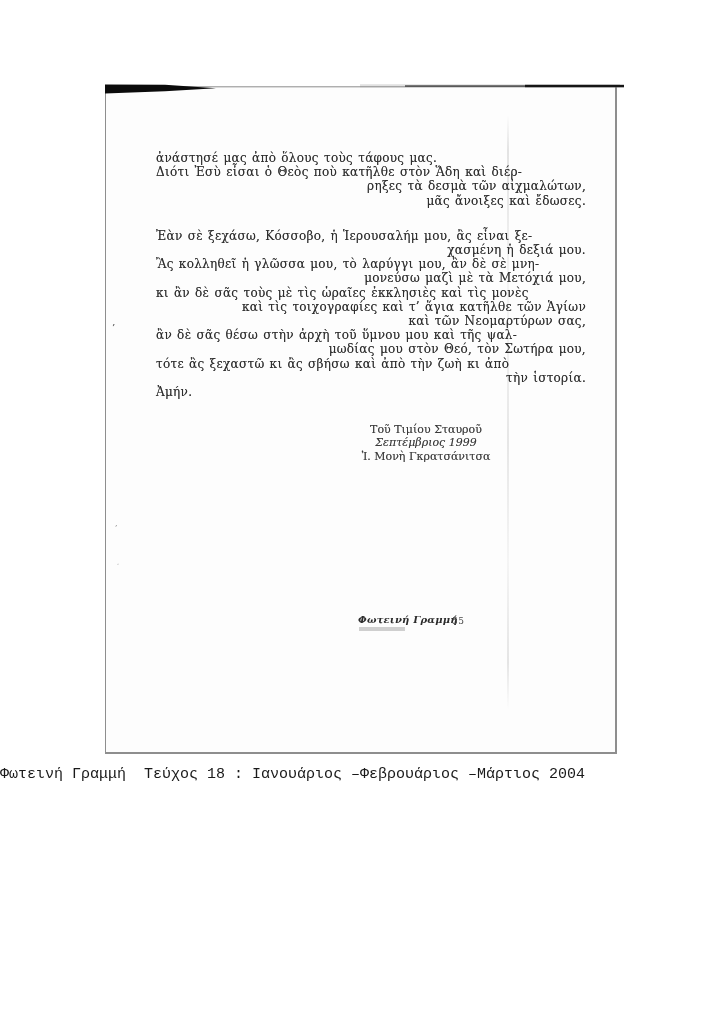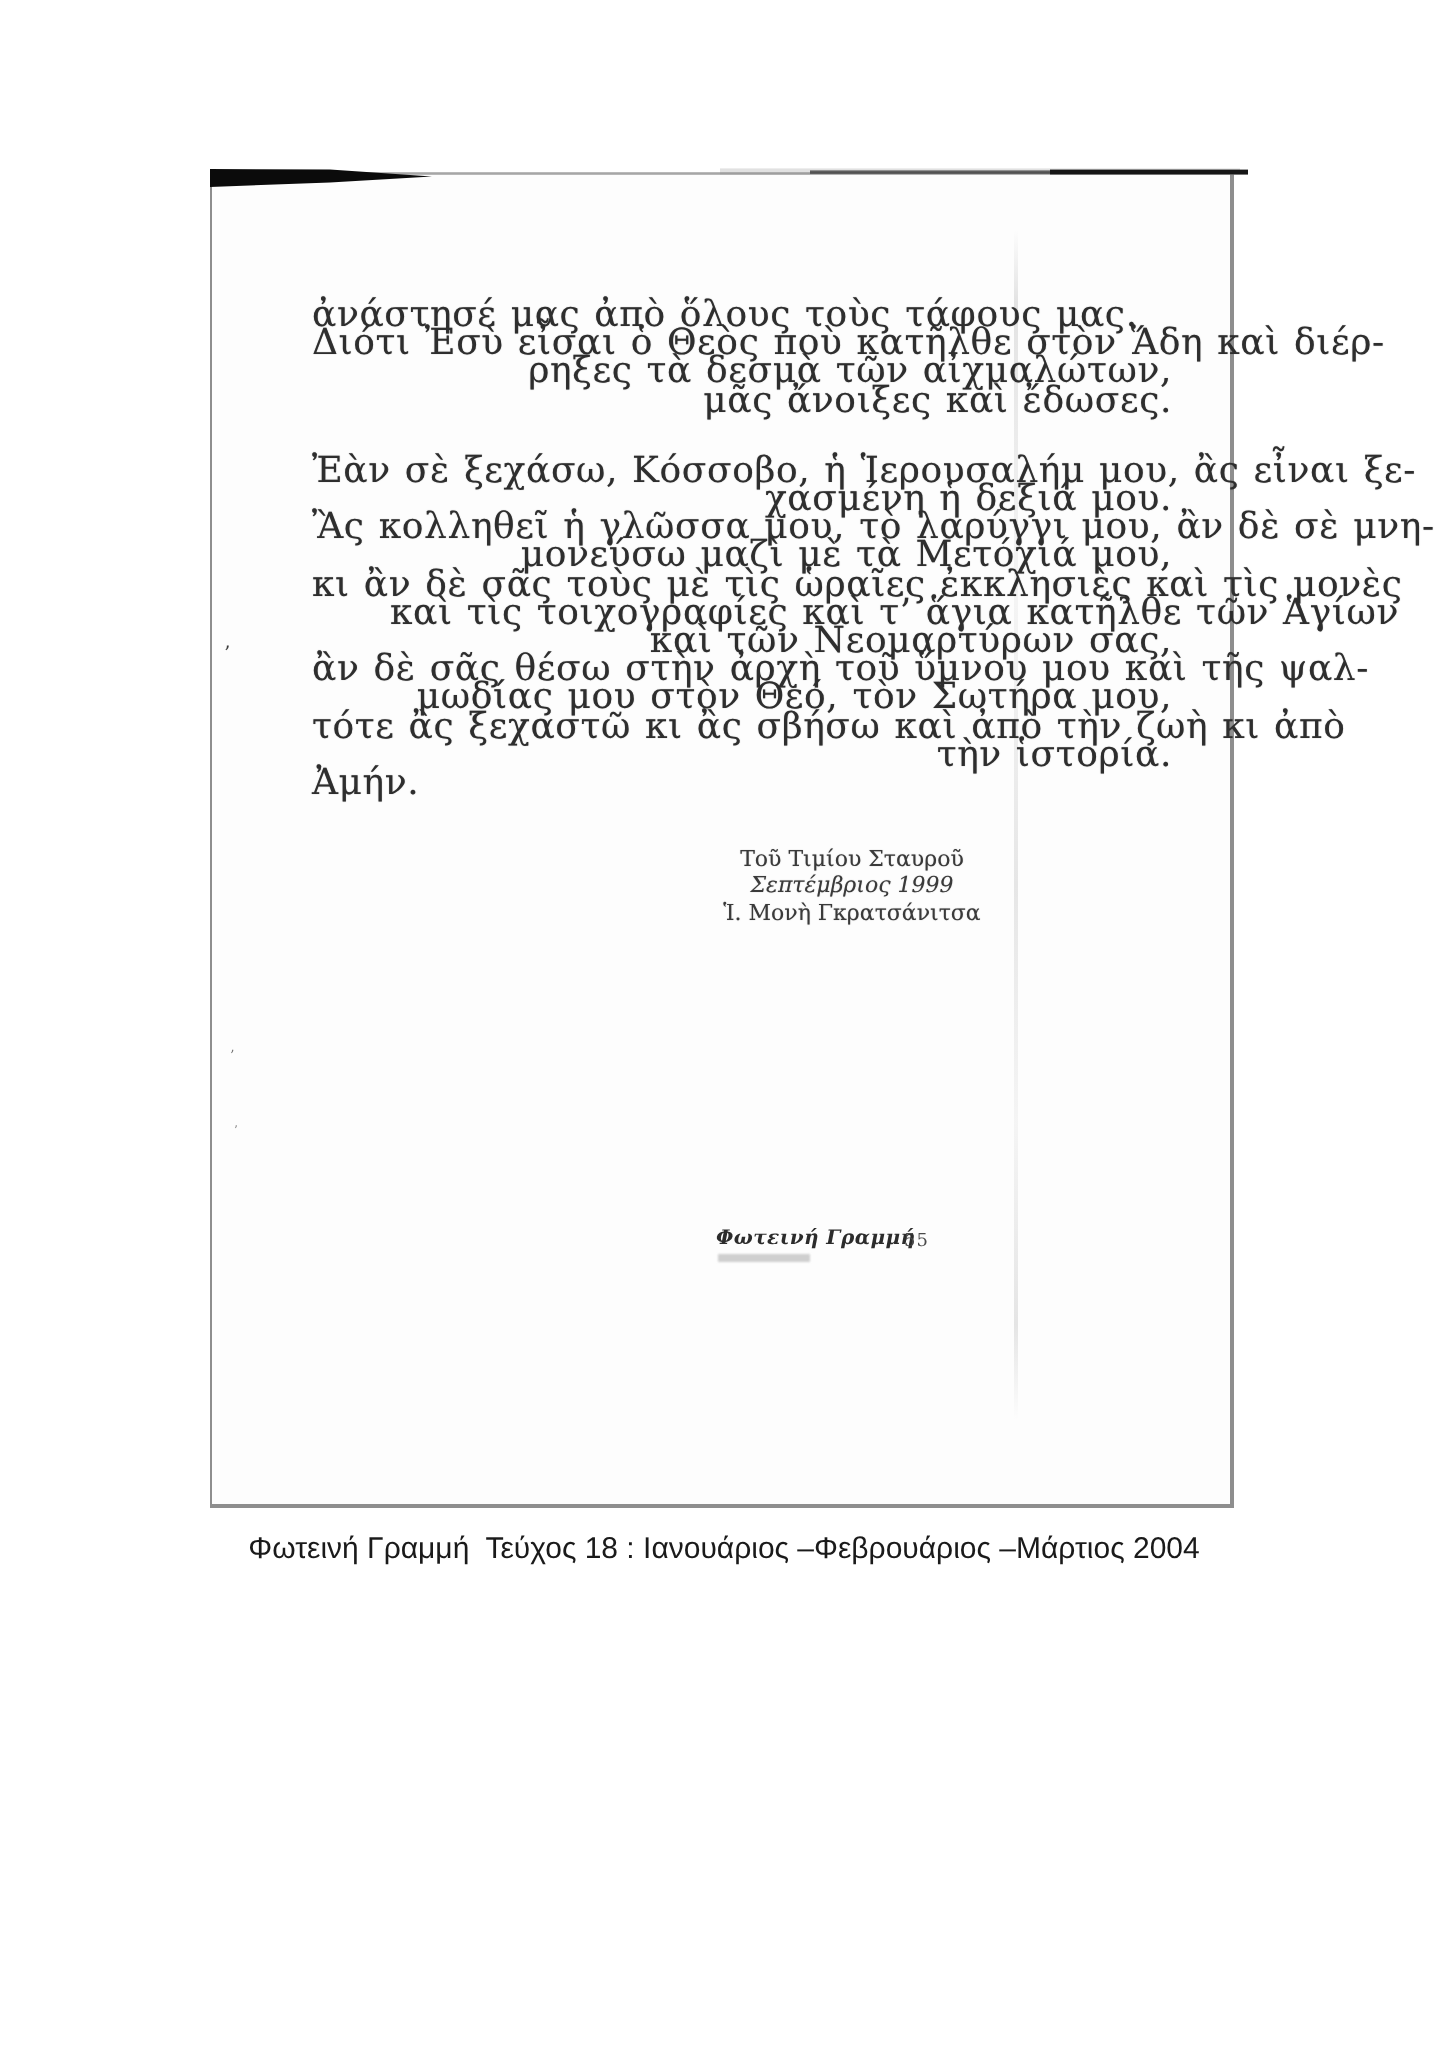--- a/index.html
+++ b/index.html
@@ -54,21 +54,21 @@
   }
   .speck-1 { left: 6px;  top: 236px; }
   .speck-2 { left: 9px;  top: 436px; font-size: 7px; color: #777; }
   .speck-3 { left: 11px; top: 474px; font-size: 6px; color: #888; }
 
   
   .poem {
     position: absolute;
     left: 50px; top: 64px;
     width: 430px;
-    font-size: 18px;
+    font-size: 12px;
     line-height: 14.2px;
     color: #2e2e2e;
     letter-spacing: 0.3px;
     word-spacing: 1px;
     text-shadow: 0 0 0.5px rgba(60,60,60,0.55);
     white-space: nowrap;
   }
   .stanza2 { margin-top: 21px; }
   .pline.ind { padding-left: 39px; text-align: right; }
 
@@ -110,22 +110,22 @@
     font-weight: normal;
     color: #4a4a4a;
     letter-spacing: 0.5px;
   }
 
   
   .caption {
     position: absolute;
     left: 0; top: 766px;
     width: 724px;
-    text-align: center;
-    font-family: Liberation Sans, sans-serif;
+    text-align: left;
+    font-family: Liberation Mono, monospace;
     font-size: 15px;
     color: #1a1a1a;
     white-space: pre;
   }
 </style>
 </head>
 <body>
 
 <div class="stage">
 

